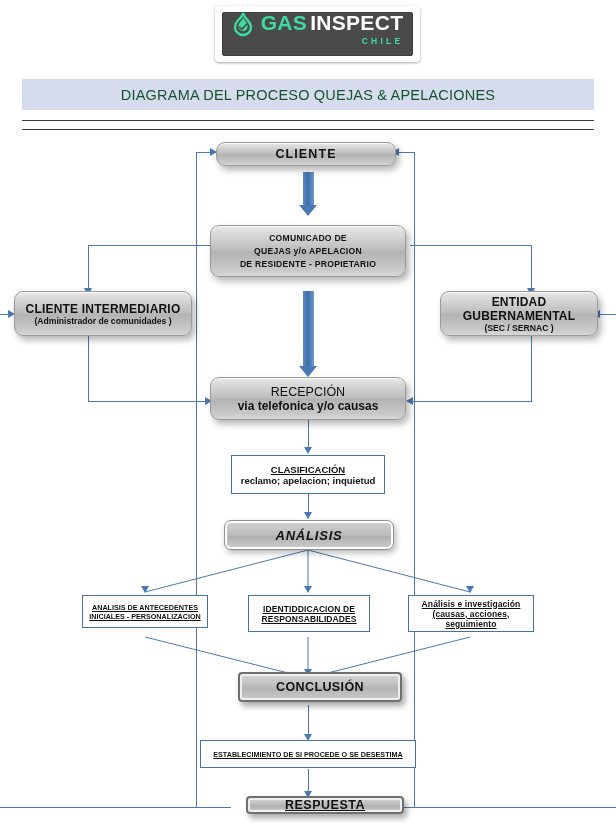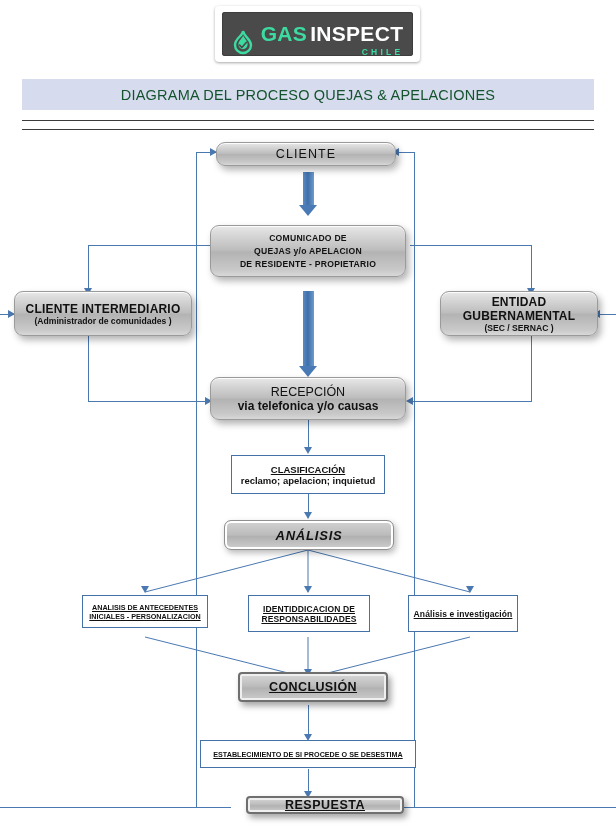--- a/index.html
+++ b/index.html
@@ -5,21 +5,21 @@
   html,body{margin:0;padding:0;background:#ffffff;}
   body{width:616px;height:834px;position:relative;overflow:hidden;
        font-family:"Liberation Sans","DejaVu Sans",sans-serif;color:#111;}
 
   
   .logo-wrap{position:absolute;left:215px;top:6px;width:205px;height:56px;
              background:#ffffff;border-radius:4px;
              box-shadow:0 1px 3px rgba(0,0,0,.35);
              display:flex;align-items:center;justify-content:center;}
   .logo-inner{width:191px;height:44px;background:#4a4a4a;border-radius:3px;
-              display:flex;align-items:flex-end;justify-content:center;gap:7px;
+              display:flex;align-items:flex-start;justify-content:center;gap:7px;
               box-shadow:inset 0 0 0 1px #3d3d3d;}
   .flame{width:22px;height:26px;position:relative;flex:none;}
   .logo-text{display:flex;flex-direction:column;line-height:1;}
   .logo-row1{font-size:21px;font-weight:bold;letter-spacing:.3px;white-space:nowrap;}
   .logo-gas{color:#3ddba1;}
   .logo-ins{color:#ffffff;margin-left:3px;}
   .logo-row2{font-size:8.5px;font-weight:bold;color:#3ddba1;
              letter-spacing:3.2px;text-align:right;margin-top:4px;}
 
   .title-band{position:absolute;left:22px;top:79px;width:572px;height:31px;
@@ -42,21 +42,21 @@
   
   .grey2{background:linear-gradient(to bottom,#d2d2d2 0%,#bcbcbc 50%,#b0b0b0 55%,#cfcfcf 100%);
         border:1px solid #8f8f8f;border-radius:7px;
         box-shadow:2px 3px 6px rgba(0,0,0,.28), inset 0 0 0 2px #ffffff;font-style:italic;}
   
   .bevel{background:linear-gradient(to bottom,#d7d7d7 0%,#bdbdbd 45%,#b2b2b2 55%,#cccccc 100%);
          border:2px solid #6f6f6f;border-radius:4px;
          box-shadow:3px 4px 6px rgba(0,0,0,.35), inset 0 0 0 2px #efefef;}
   
   .white{background:#ffffff;border:1px solid #4472a8;}
-  .t-cliente{font-size:12.5px;font-weight:normal;letter-spacing:1.1px;}
+  .t-cliente{font-size:12.5px;font-weight:bold;letter-spacing:1.1px;}
   .t-rec1{font-size:12.5px;font-weight:normal;}
   .t-rec2{font-size:12px;font-weight:bold;}
   .t-small{font-size:8.5px;font-weight:bold;letter-spacing:.1px;}
   .t-tiny{font-size:7.2px;font-weight:bold;}
   .t-mid{font-size:9.5px;font-weight:bold;}
   .t-comu{font-size:8.6px;font-weight:bold;letter-spacing:.25px;line-height:13px;}
   .t-side1{font-size:12px;font-weight:bold;letter-spacing:.2px;}
   .t-side2{font-size:8.6px;font-weight:bold;}
   .t-analisis{font-size:13px;font-weight:bold;letter-spacing:.8px;}
   .t-concl{font-size:12.5px;font-weight:bold;letter-spacing:.4px;}
@@ -218,25 +218,26 @@
 <div class="node white" style="left:82px;top:595px;width:126px;height:33px;">
   <span class="t-tiny u">ANALISIS DE ANTECEDENTES</span>
   <span class="t-tiny u">INICIALES - PERSONALIZACION</span>
 </div>
 
 <div class="node white" style="left:248px;top:595px;width:122px;height:37px;">
   <span class="t-small u">IDENTIDDICACION DE</span>
   <span class="t-small u">RESPONSABILIDADES</span>
 </div>
 
-<div class="node white" style="left:408px;top:595px;width:110px;height:37px;">
+<div class="node white" style="left:408px;top:595px;width:126px;height:37px;">
   <span class="t-small u">Análisis e investigación</span>
-</div>
-
-<div class="node bevel" style="left:238px;top:672px;width:150px;height:30px;text-decoration:underline;">
+  <span class="t-small u">(causas, acciones, seguimiento</span>
+</div>
+
+<div class="node bevel" style="left:238px;top:672px;width:164px;height:30px;">
   <span class="t-concl">CONCLUSIÓN</span>
 </div>
 
 <div class="node white" style="left:200px;top:740px;width:216px;height:28px;">
   <span class="t-tiny u">ESTABLECIMIENTO DE SI PROCEDE O SE DESESTIMA</span>
 </div>
 
 <div class="node bevel" style="left:246px;top:796px;width:158px;height:18px;text-align:right;">
   <span class="t-resp u">RESPUESTA</span>
 </div>

